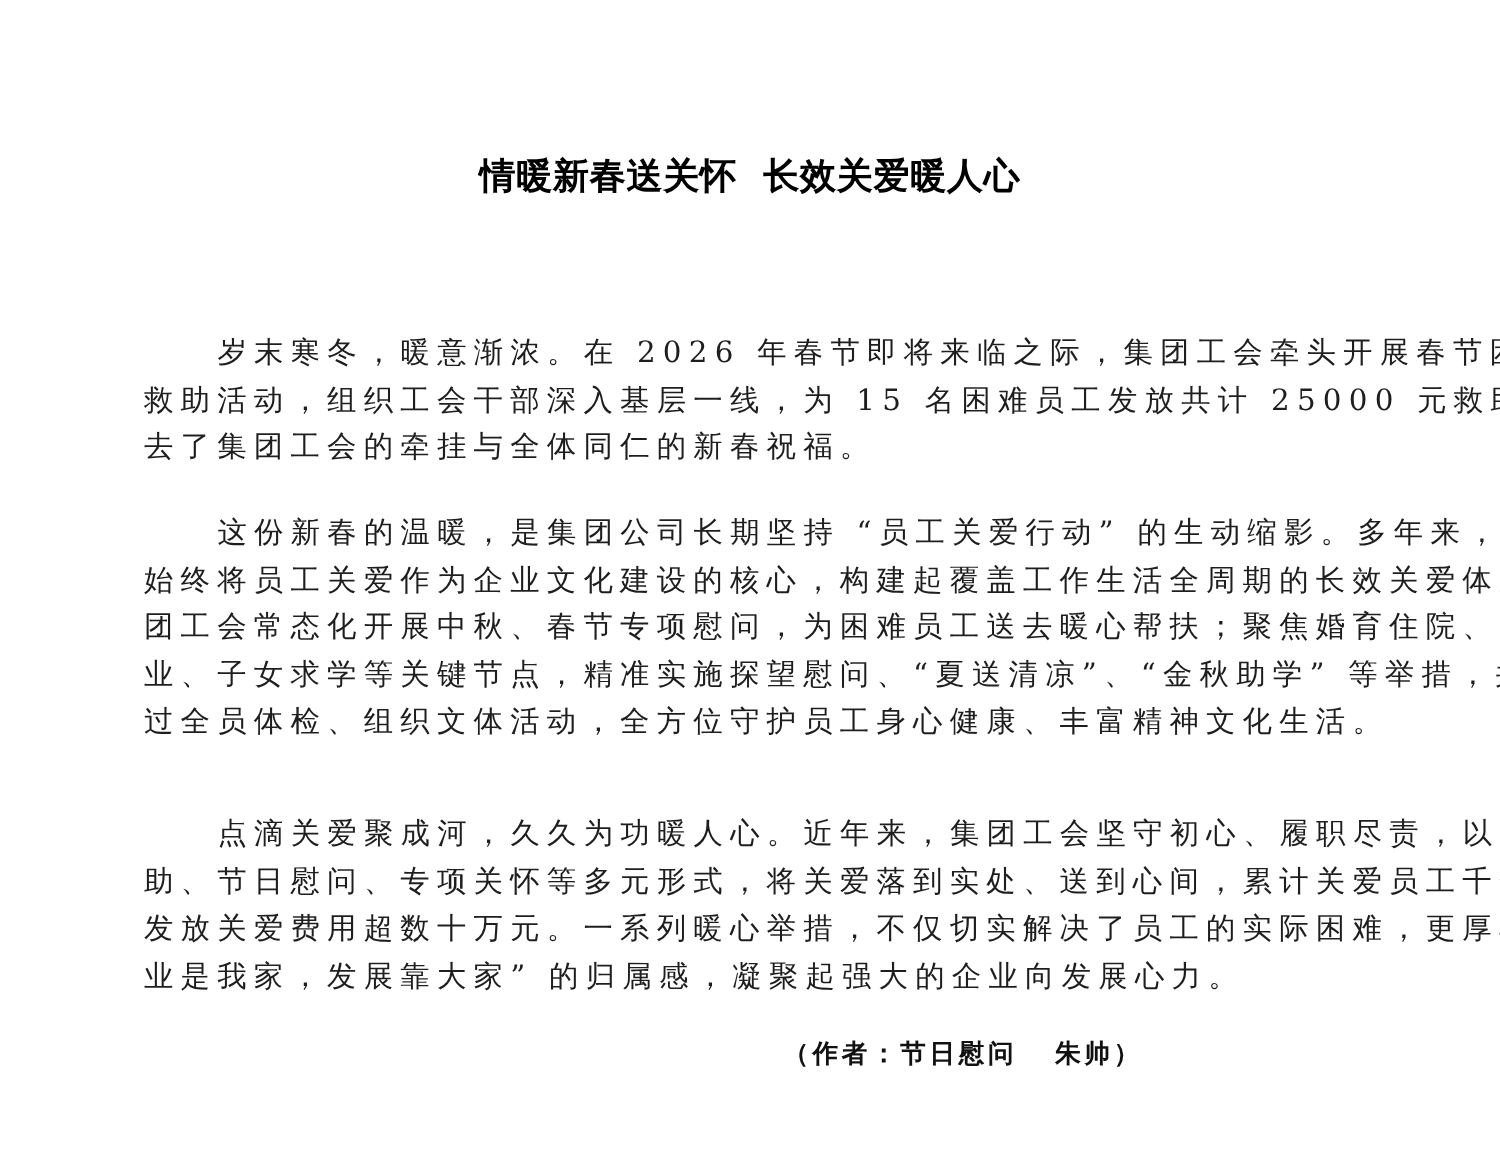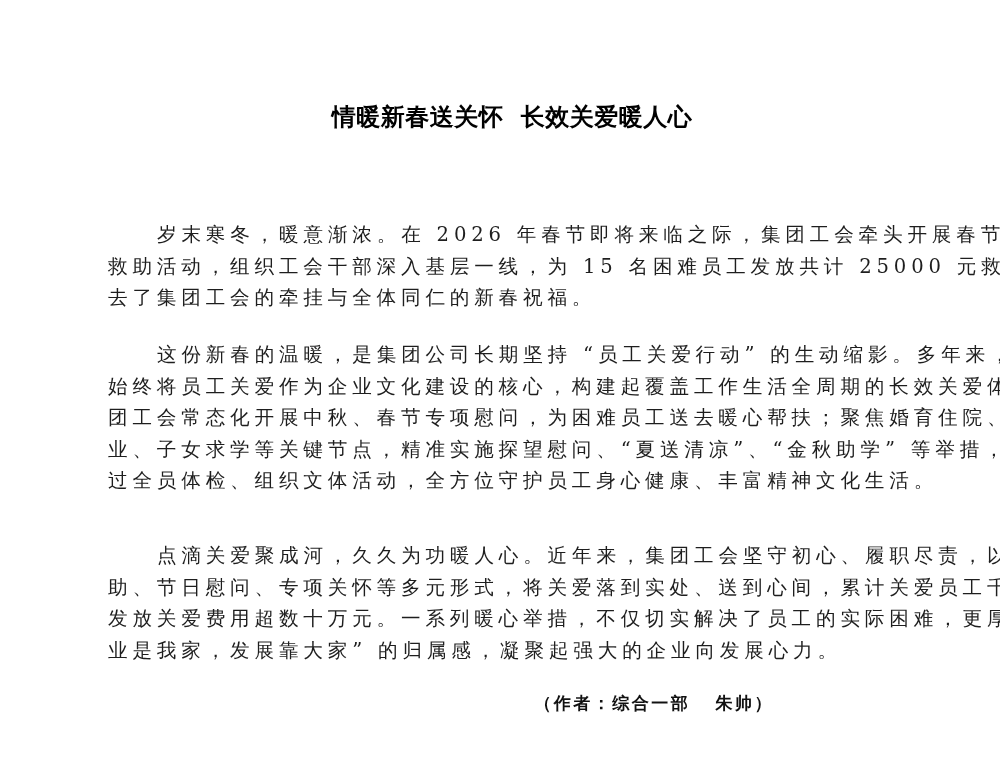--- a/index.html
+++ b/index.html
@@ -10,21 +10,21 @@
   body {
     width: 1000px;
     height: 780px;
     position: relative;
     overflow: hidden;
     color: #1a1a1a;
     font-family: "DejaVu Serif", "Liberation Serif", serif;
   }
   .page {
     position: absolute;
-    left: 12px; top: 0;
+    left: 0; top: 0;
     width: 860px; height: 780px;
   }
   .title {
     position: absolute;
     left: 0;
     top: 100px;
     width: 1000px;
     text-align: center;
     font-family: "DejaVu Sans", "Liberation Sans", sans-serif;
     font-weight: bold;
@@ -114,15 +114,15 @@
 
     <div class="p3">
       <span class="line indent">点滴关爱聚成河，久久为功暖人心。近年来，集团工会坚守初心、履职尽责，以帮扶救</span>
       <span class="line">助、节日慰问、专项关怀等多元形式，将关爱落到实处、送到心间，累计关爱员工千余人次，</span>
       <span class="line">发放关爱费用超数十万元。一系列暖心举措，不仅切实解决了员工的实际困难，更厚植了 “企</span>
       <span class="line">业是我家，发展靠大家” 的归属感，凝聚起强大的企业向发展心力。</span>
     </div>
 
   </div>
 
-  <div class="author">（作者：综合一部   朱帅）</div>
+  <div class="author">（作者：节日慰问   朱帅）</div>
 
 </div>
 
 </body></html>

